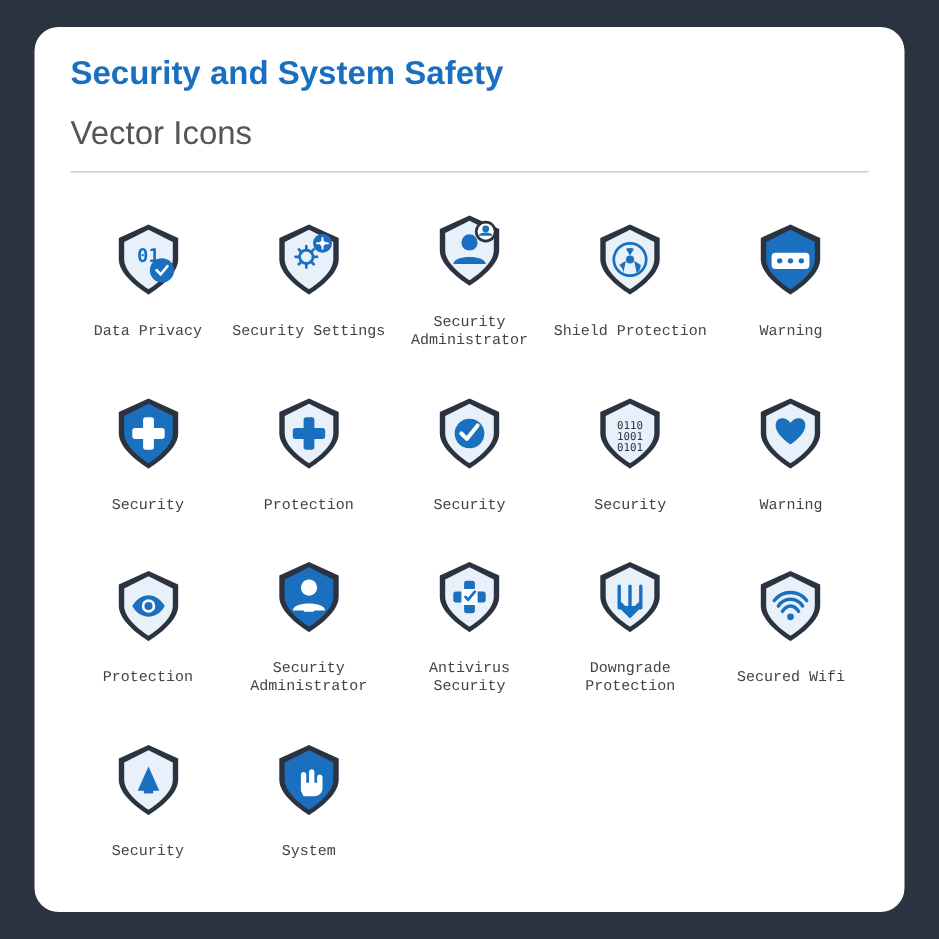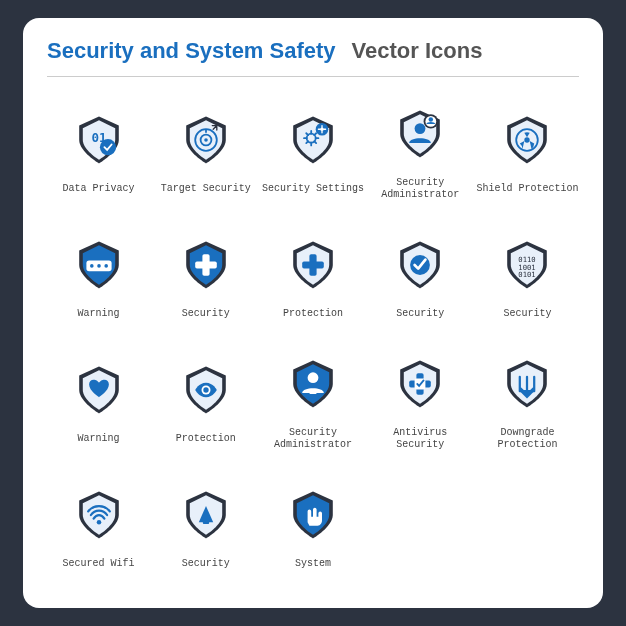--- a/index.html
+++ b/index.html
@@ -21,30 +21,31 @@
       display: flex;
       flex-direction: column;
     }
     .header {
       display: flex;
       align-items: baseline;
       gap: 16px;
       padding-bottom: 12px;
       border-bottom: 1.5px solid #ccc;
       margin-bottom: 16px;
+      flex-direction: column;
     }
     .title-blue {
       font-size: 22px;
       font-weight: 900;
       color: #1a6fbf;
       line-height: 1;
     }
     .title-gray {
       font-size: 22px;
-      font-weight: 700;
+      font-weight: 400;
       color: #555;
     }
     .icons-grid {
       display: grid;
       grid-template-columns: repeat(5, 1fr);
       grid-template-rows: repeat(4, 1fr);
       flex: 1;
       gap: 4px;
     }
     .icon-cell {
@@ -84,32 +85,20 @@
       <svg viewBox="0 0 60 60">
         <path class="shield-outline" d="M30 4 L8 14 L8 30 C8 43 30 56 30 56 C30 56 52 43 52 30 L52 14 Z"></path>
         <path class="shield-light" d="M30 8 L12 17 L12 30 C12 41 30 52 30 52 C30 52 48 41 48 30 L48 17 Z"></path>
         <text x="30" y="32" text-anchor="middle" font-size="14" fill="#1a6fbf" font-family="monospace" font-weight="bold">01</text>
         <circle cx="40" cy="38" r="9" fill="#1a6fbf"></circle>
         <path d="M36 38 L39 41 L44 35" stroke="white" stroke-width="2" fill="none" stroke-linecap="round"></path>
       </svg>
       <span class="icon-label">Data Privacy</span>
     </div>
 
-    <div class="icon-cell">
-      <svg viewBox="0 0 60 60">
-        <path class="shield-outline" d="M30 4 L8 14 L8 30 C8 43 30 56 30 56 C30 56 52 43 52 30 L52 14 Z"></path>
-        <path class="shield-light" d="M30 8 L12 17 L12 30 C12 41 30 52 30 52 C30 52 48 41 48 30 L48 17 Z"></path>
-        <circle cx="30" cy="30" r="12" fill="none" stroke="#1a6fbf" stroke-width="2"></circle>
-        <circle cx="30" cy="30" r="6" fill="none" stroke="#1a6fbf" stroke-width="2"></circle>
-        <circle cx="30" cy="30" r="2" fill="#1a6fbf"></circle>
-        <line x1="30" y1="18" x2="30" y2="22" stroke="#1a6fbf" stroke-width="2"></line>
-        <path d="M38 18 L42 14 M42 14 L42 19 M42 14 L37 14" stroke="#2c3340" stroke-width="1.5" fill="none" stroke-linecap="round"></path>
-      </svg>
-      <span class="icon-label">Target Security</span>
-    </div>
 
 
     <div class="icon-cell">
       <svg viewBox="0 0 60 60">
         <path class="shield-outline" d="M30 4 L8 14 L8 30 C8 43 30 56 30 56 C30 56 52 43 52 30 L52 14 Z"></path>
         <path class="shield-light" d="M30 8 L12 17 L12 30 C12 41 30 52 30 52 C30 52 48 41 48 30 L48 17 Z"></path>
         <circle cx="28" cy="28" r="5" fill="none" stroke="#1a6fbf" stroke-width="2"></circle>
         <path d="M28 20 L28 23 M28 33 L28 36 M20 28 L23 28 M33 28 L36 28 M22.5 22.5 L24.6 24.6 M31.4 31.4 L33.5 33.5 M22.5 33.5 L24.6 31.4 M31.4 24.6 L33.5 22.5" stroke="#1a6fbf" stroke-width="2" stroke-linecap="round"></path>
         <circle cx="40" cy="18" r="7" fill="#1a6fbf"></circle>
         <path d="M40 14 L40 16 M40 20 L40 22 M36 18 L38 18 M42 18 L44 18" stroke="white" stroke-width="1.5" stroke-linecap="round"></path>

